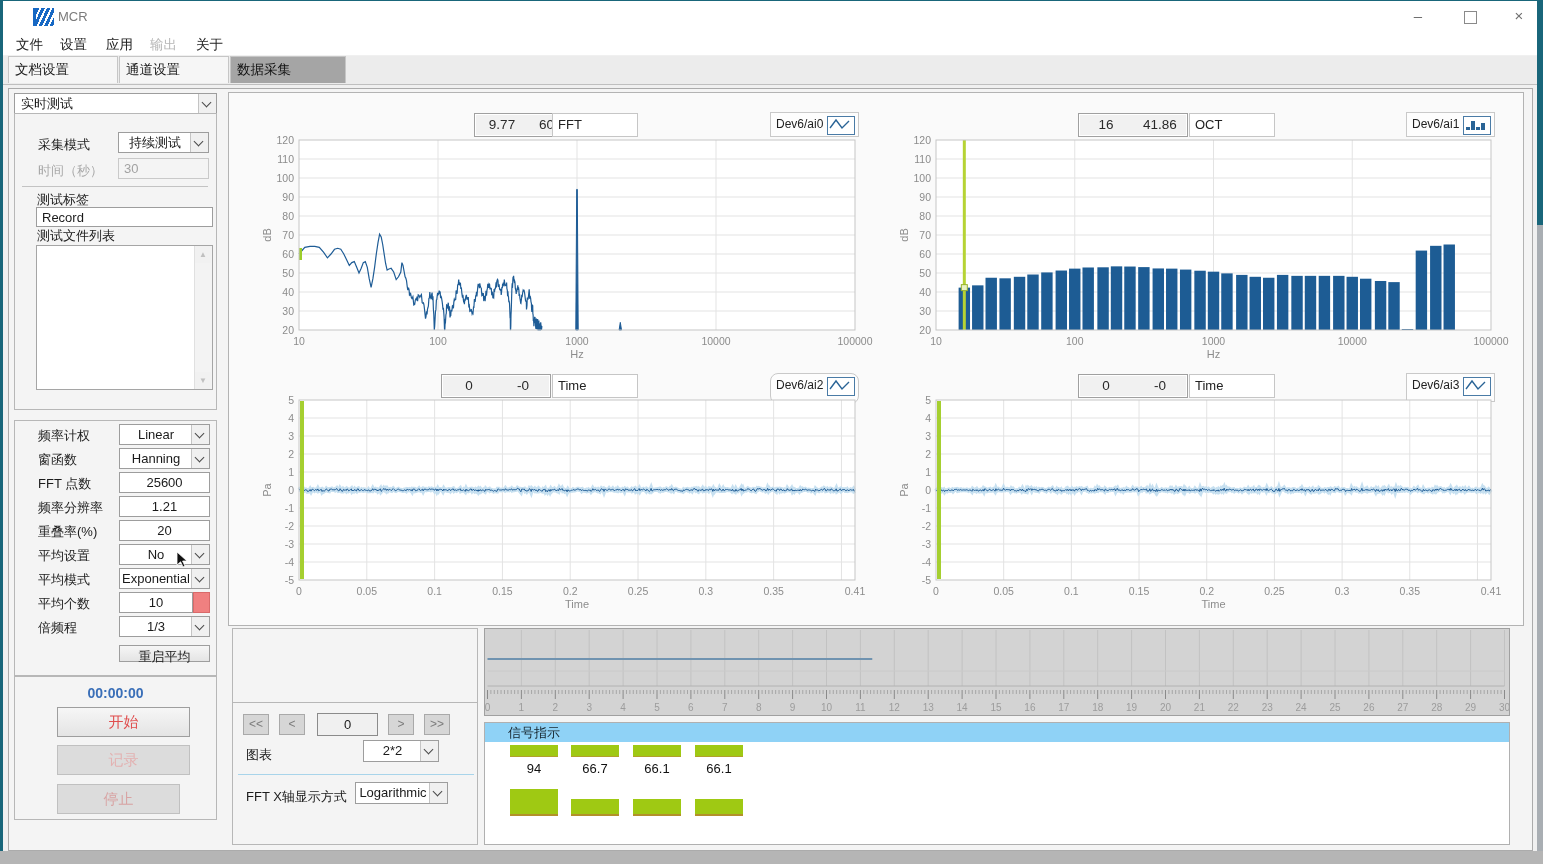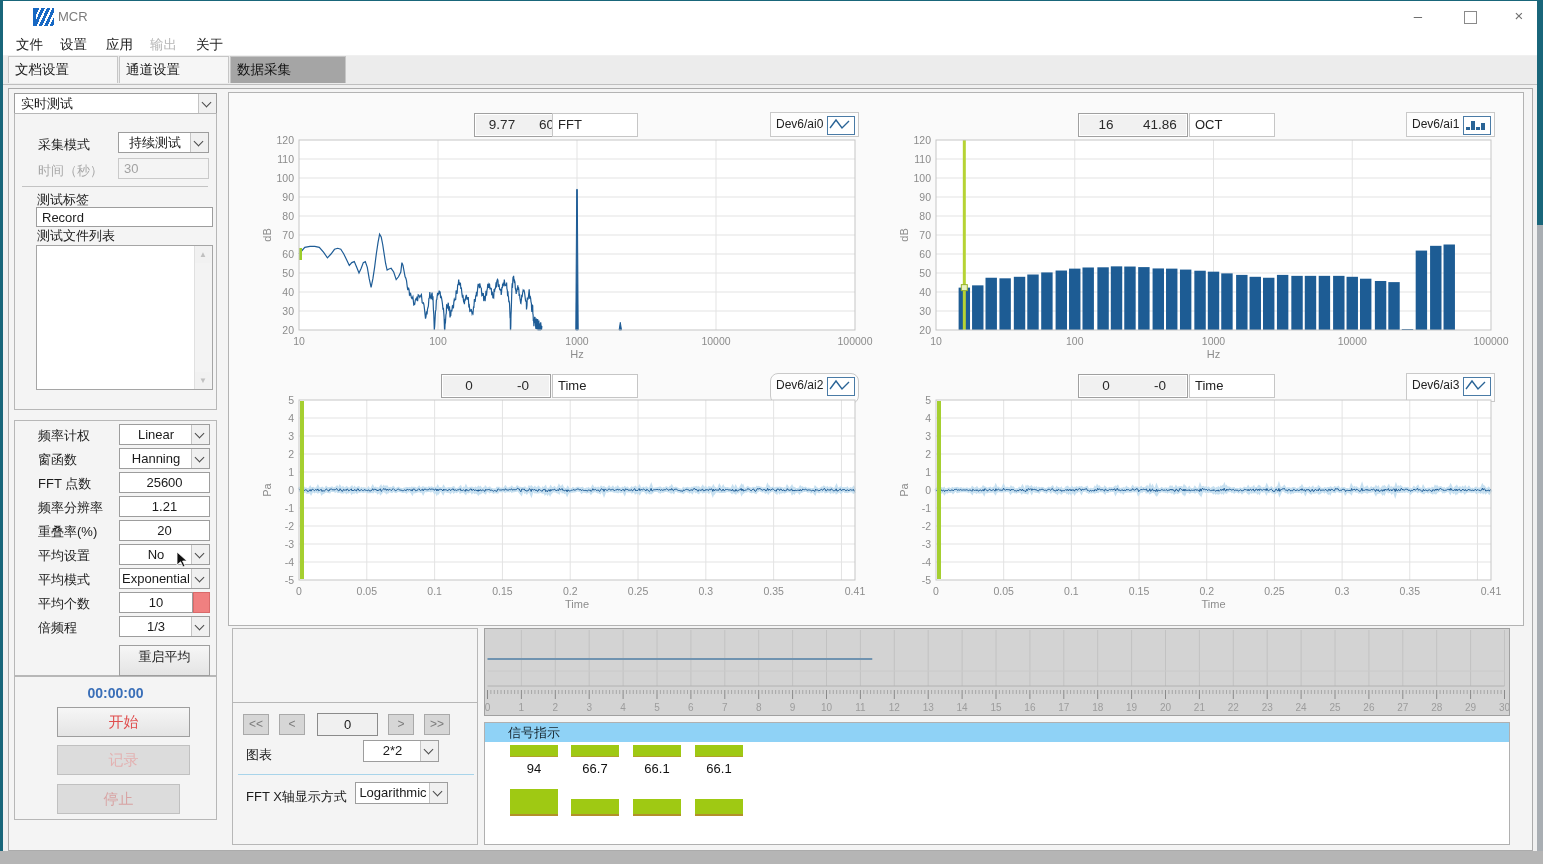--- a/index.html
+++ b/index.html
@@ -133,21 +133,21 @@
     </div>
     <div class="abs lbl" style="left: 38px; top: 595px;">平均个数</div>
     <div class="abs tinput" style="left: 119px; top: 592px; width: 74px; height: 21px;">10</div>
     <div class="abs redblock" style="left: 193px; top: 592px; width: 17px; height: 21px;"></div>
     <div class="abs lbl" style="left: 38px; top: 619px;">倍频程</div>
     <div class="abs combo" style="left: 119px; top: 616px; width: 91px; height: 21px;">
       <span class="ct">1/3</span>
       <span class="cb"></span>
     </div>
   </div>
-<div class="abs btn" style="left:119px;top:645px;width:91px;height:31px;font-size:13px;line-height:21px;color:#1a1a1a;">重启平均</div>
+<div class="abs btn" style="left:119px;top:645px;width:91px;height:17px;font-size:13px;line-height:21px;color:#1a1a1a;">重启平均</div>
 
 <div class="abs groupbox" style="left:14px;top:676px;width:203px;height:144px;"></div>
 <div class="abs timer" style="left:14px;top:685px;width:203px;">00:00:00</div>
 <div class="abs btn bigbtn startbtn" style="left:57px;top:707px;width:133px;height:30px;">开始</div>
 <div class="abs btn bigbtn recbtn disb" style="left:57px;top:745px;width:133px;height:30px;">记录</div>
 <div class="abs btn bigbtn stopbtn disb" style="left:57px;top:784px;width:123px;height:30px;">停止</div>
 
 <div class="abs" style="left:228px;top:92px;width:1296px;height:534px;background:#fafafa;border:1px solid #b3b3b3;box-sizing:border-box;"></div>
 
 <div class="abs chead-val" style="left:441px;top:113px;width:110px;height:24px;margin-left:33px;">

